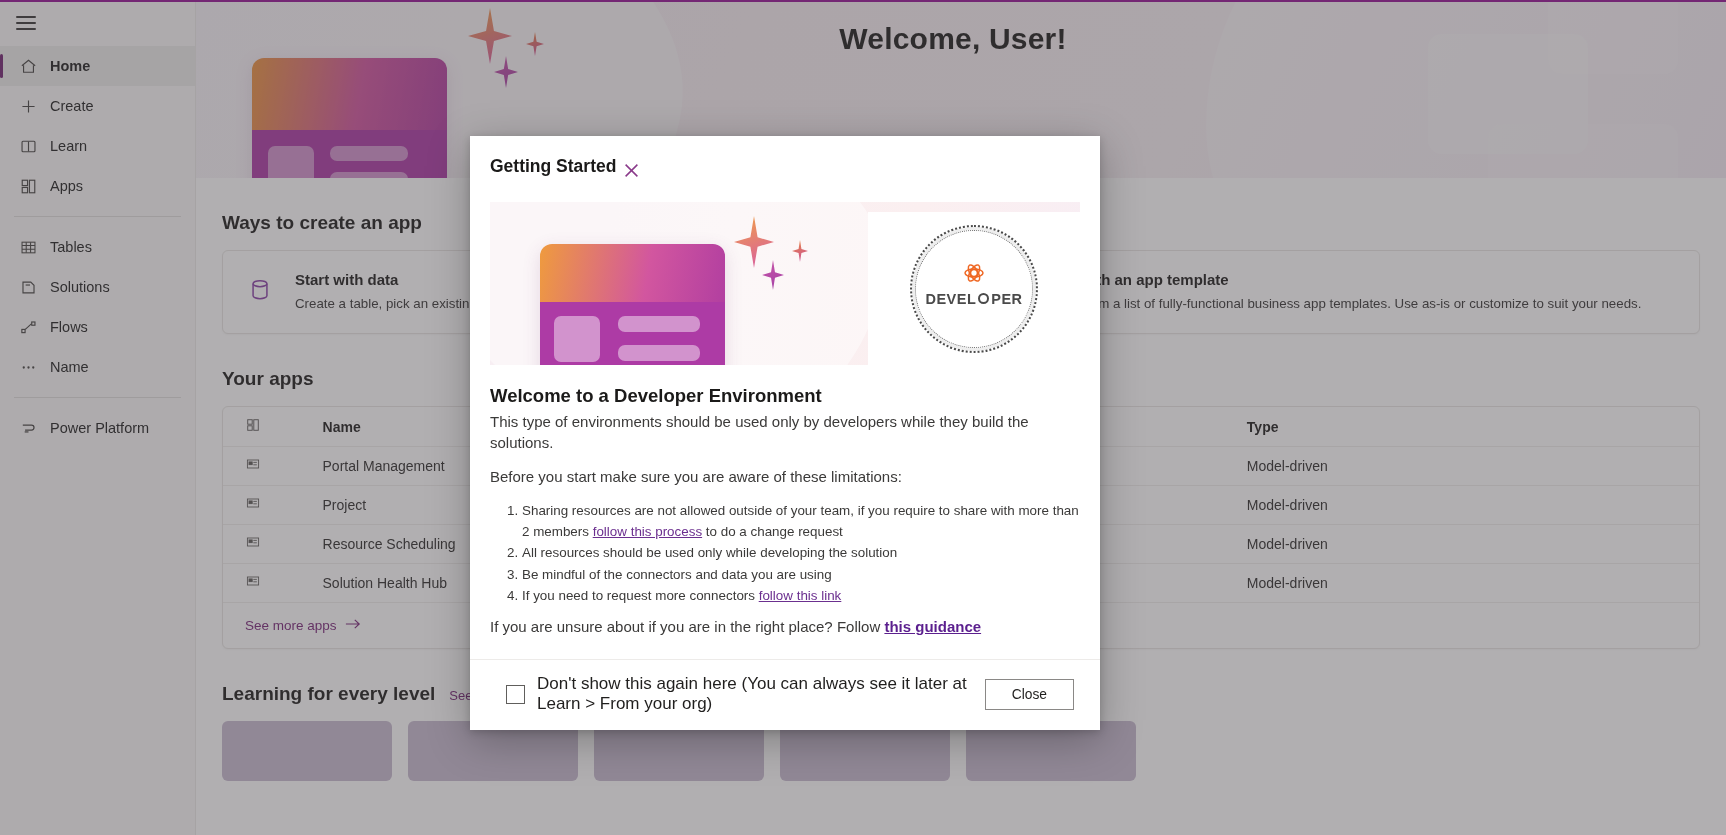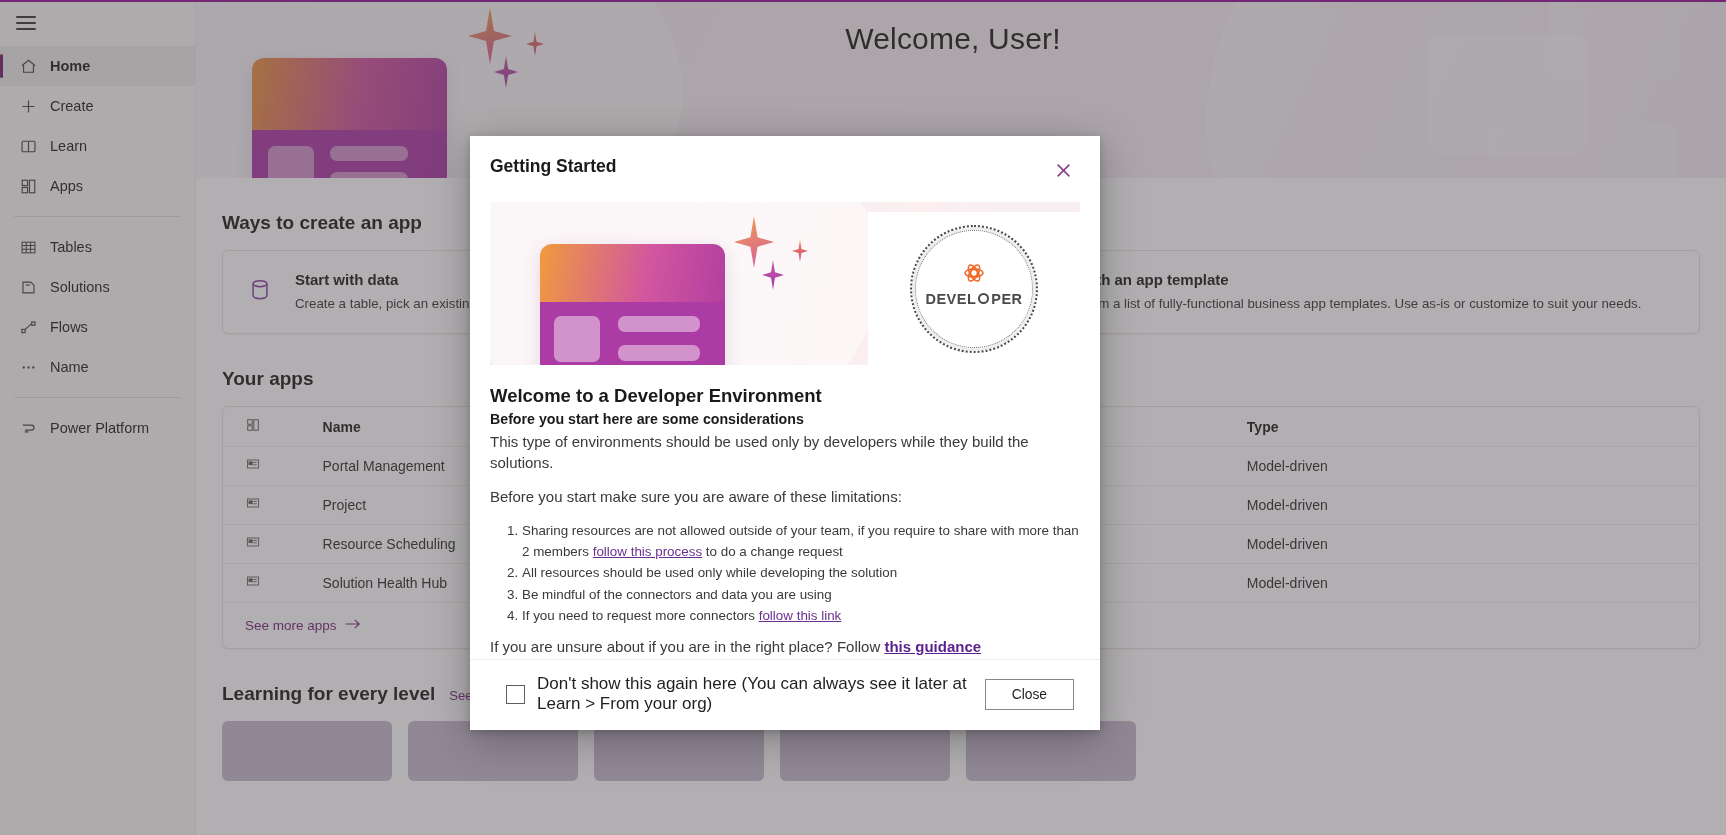--- a/index.html
+++ b/index.html
@@ -88,21 +88,21 @@
     background: linear-gradient(100deg,#eb9541 0%, #d2569f 55%, #b23fa0 100%);
   }
   .hero-card-body { height: 108px; background: #ad3ba5; padding: 16px; }
   .hero-pill { background: rgba(255,255,255,.45); border-radius: 7px; }
   .star4 {
     position: absolute;
     clip-path: polygon(50% 0%, 59% 41%, 100% 50%, 59% 59%, 50% 100%, 41% 59%, 0% 50%, 41% 41%);
   }
   .hero-title {
     position: absolute; left: 0; right: 16px; top: 22px; text-align: center;
-    font-size: 30px; font-weight: 400; color: #201f1e; letter-spacing: .2px;
+    font-size: 30px; font-weight: 700; color: #201f1e; letter-spacing: .2px;
   }
   .hero-sub {
     position: absolute; left: 0; right: 0; top: 73px; text-align: center;
     font-size: 14.5px; color: #323130;
   }
   .hero-rightart {
     position: absolute; right: 28px; top: -26px; width: 300px; height: 240px;
     opacity: .55;
   }
   .hr-rect {
@@ -160,21 +160,21 @@
 
   
   .modal {
     position: absolute;
     left: 470px; top: 136px; width: 630px; height: 594px;
     background: #ffffff; z-index: 60;
     box-shadow: 0 10px 40px rgba(0,0,0,.28), 0 2px 8px rgba(0,0,0,.18);
     display: flex; flex-direction: column;
   }
   .modal-head {
-    display: flex; align-items: flex-start; justify-content: space-between;
+    display: flex; align-items: flex-start; justify-content: flex-start;
     padding: 20px 22px 0 20px;
   }
   .modal-title { font-size: 17.5px; font-weight: 700; color: #1b1a19; }
   .modal-close {
     width: 30px; height: 28px; display: flex; align-items: center; justify-content: center;
     cursor: pointer; color: #8a3a8a; font-size: 17px; line-height: 1;
     background: none; border: none; padding: 0;
     font-family: "Liberation Sans", sans-serif;
   }
   .modal-body {
@@ -589,21 +589,20 @@
             <div class="dev-text">
               <span>DEVEL</span>
               <span class="dev-o"></span>
               <span>PER</span>
             </div>
           </div>
         </div>
       </div>
 
       <div class="b-h1">Welcome to a Developer Environment</div>
-      <div class="b-h2">Before you start here are some considerations</div>
       <p class="b-p">This type of environments should be used only by developers while they build the solutions.</p>
       <p class="b-p">Before you start make sure you are aware of these limitations:</p>
 
       <ol class="b-ol">
         <li>
           <span>Sharing resources are not allowed outside of your team, if you require to share with more than 2 members </span><a class="lnk">follow this process</a><span> to do a change request</span>
         </li>
         <li>
           <span>All resources should be used only while developing the solution</span>
         </li>

